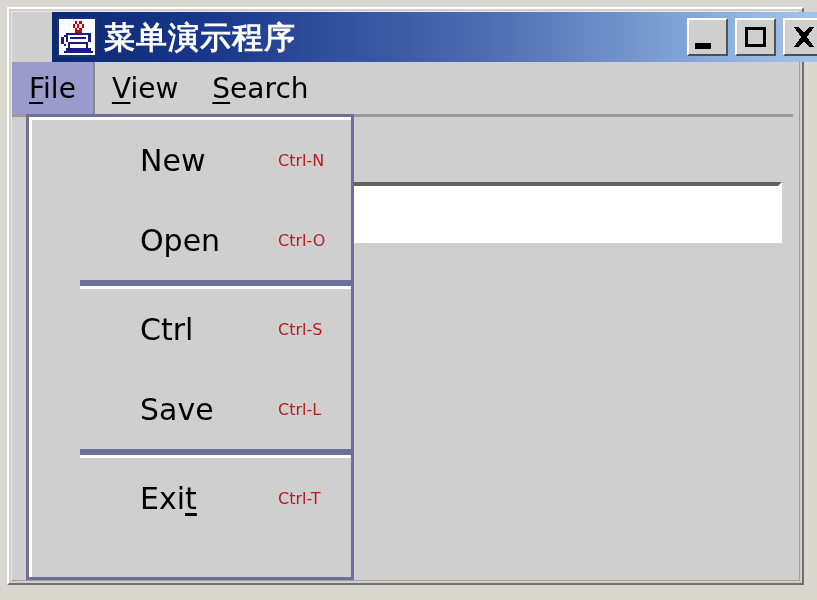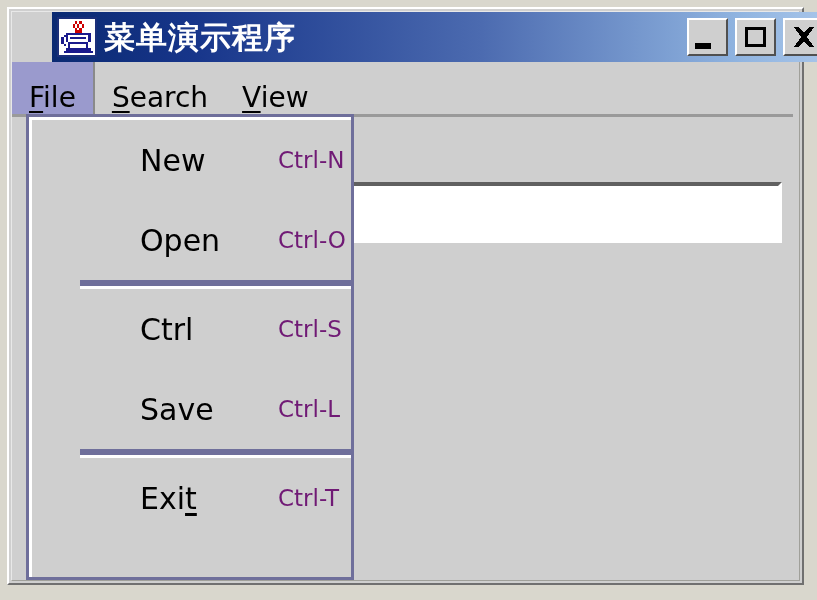--- a/index.html
+++ b/index.html
@@ -134,21 +134,21 @@
     left: 3px;
     top: 53px;
     width: 781px;
     height: 52px;
     background: #cfcfcf;
     display: flex;
     align-items: stretch;
   }
   .menubar-item {
     display: flex;
-    align-items: flex-end;
+    align-items: center;
     padding: 0 17px;
     font-size: 28px;
     color: #000000;
     font-family: "DejaVu Sans", sans-serif;
     cursor: default;
     white-space: nowrap;
     background: transparent;
     box-sizing: border-box;
   }
   .menubar-item.selected {
@@ -233,22 +233,22 @@
     position: absolute;
     left: 60px;
     font-size: 30px;
     color: #000000;
     font-family: "DejaVu Sans", sans-serif;
     white-space: nowrap;
   }
   .mi-accel {
     position: absolute;
     left: 198px;
-    font-size: 23px;
-    color: #701a75;
+    font-size: 16px;
+    color: #b91c1c;
     font-family: "DejaVu Sans", sans-serif;
     white-space: nowrap;
   }
   .menu-sep {
     height: 6px;
     background: #6f6f9b;
     border-bottom: 3px solid #ffffff;
     box-sizing: content-box;
     margin: 0;
   }
@@ -315,24 +315,24 @@
           </span>
         </div>
       </div>
     </div>
 
     <div id="menubar">
       <div class="menubar-item selected">
         <span><span class="mn">F</span>ile</span>
       </div>
       <div class="menubar-item">
+        <span><span class="mn">V</span>iew</span>
+      </div>
+      <div class="menubar-item">
         <span><span class="mn">S</span>earch</span>
-      </div>
-      <div class="menubar-item">
-        <span><span class="mn">V</span>iew</span>
       </div>
     </div>
     <div id="menubar-rule"></div>
 
     <div id="content">
       <input id="textfield" type="text" placeholder="" style="">
     </div>
 
     <div id="popup">
       <div id="popup-inner">

